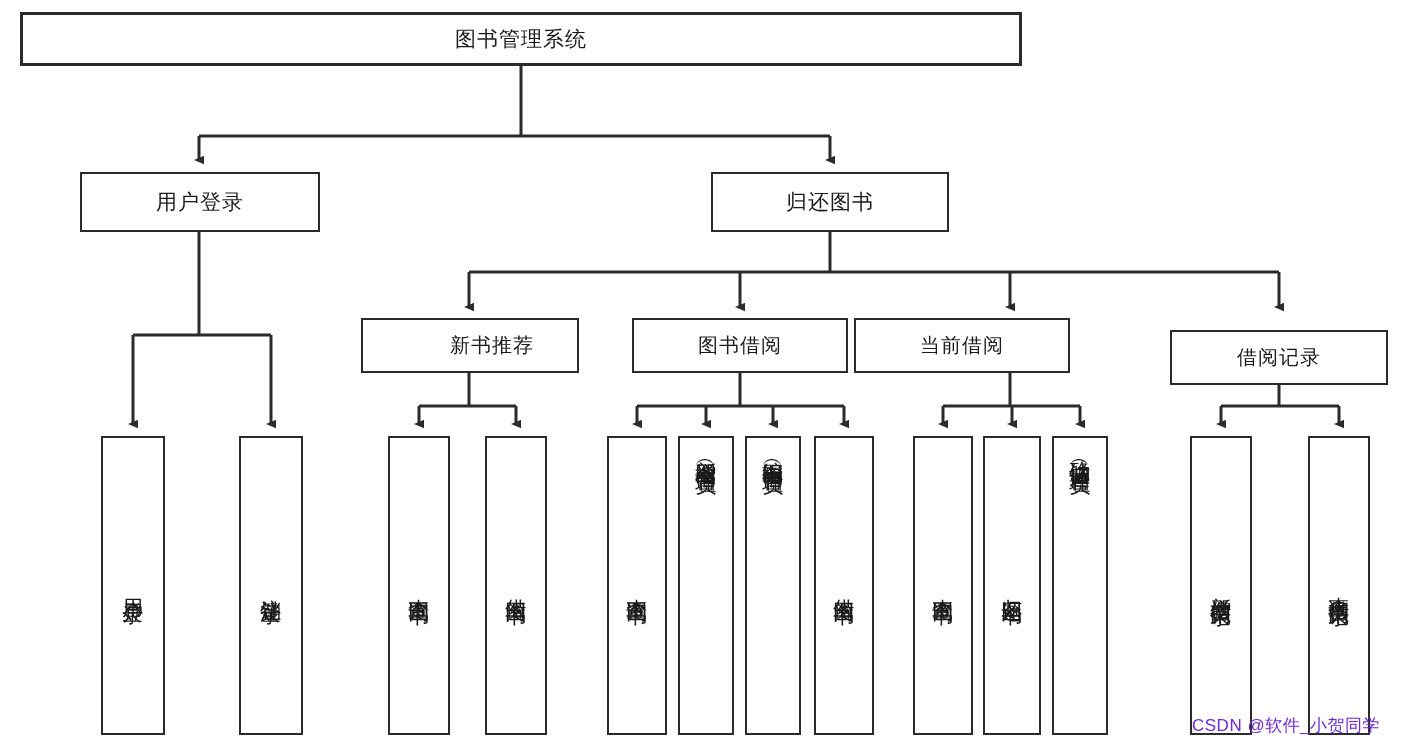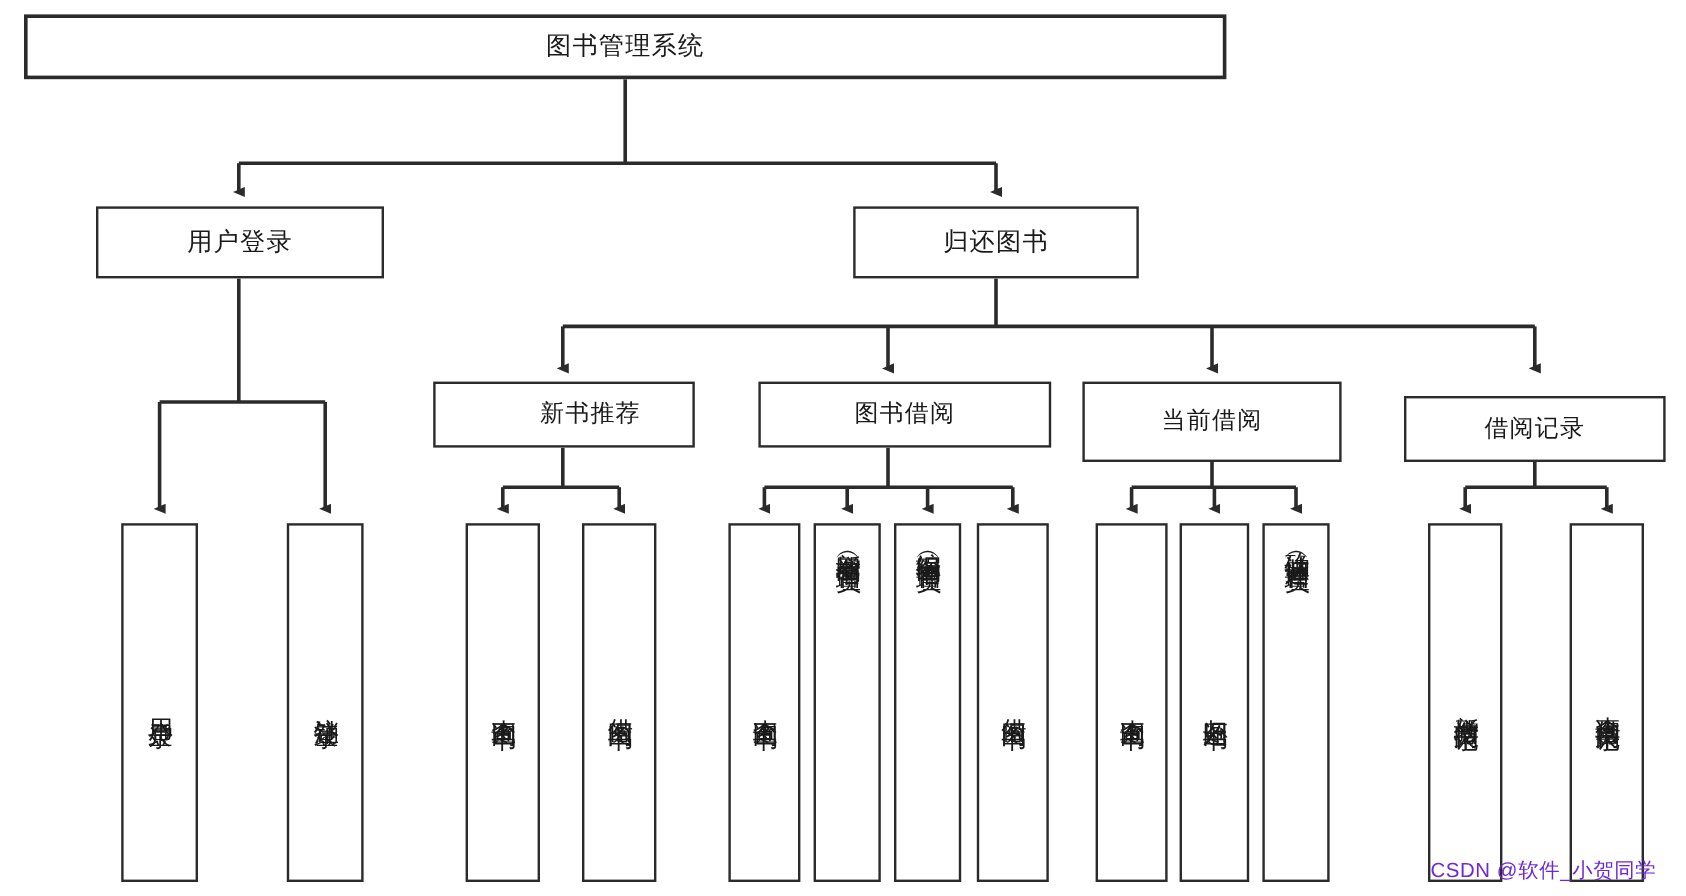--- a/index.html
+++ b/index.html
@@ -135,24 +135,24 @@
   <div class="node-box level1" style="left:80px; top:172px; width:240px; height:60px;">
     <span class="node-label-h">用户登录</span>
   </div>
   <div class="node-box level1" style="left:711px; top:172px; width:238px; height:60px;">
     <span class="node-label-h">归还图书</span>
   </div>
 
   <div class="node-box level2" style="left:361px; top:318px; width:218px; height:55px;padding-left:44px;">
     <span class="node-label-h">新书推荐</span>
   </div>
-  <div class="node-box level2" style="left:632px; top:318px; width:244px; height:55px;">
+  <div class="node-box level2" style="left:632px; top:318px; width:216px; height:55px;">
     <span class="node-label-h">图书借阅</span>
   </div>
-  <div class="node-box level2" style="left:902px; top:318px; width:216px; height:67px;">
+  <div class="node-box level2" style="left:854px; top:318px; width:216px; height:55px;">
     <span class="node-label-h">当前借阅</span>
   </div>
   <div class="node-box level2" style="left:1170px; top:330px; width:218px; height:55px;">
     <span class="node-label-h">借阅记录</span>
   </div>
 
   <div class="node-box leaf centered" style="left:101px; top:436px; width:64px; height:299px;">
     <span class="node-label-v">用户登录</span>
   </div>
   <div class="node-box leaf centered" style="left:239px; top:436px; width:64px; height:299px;">

